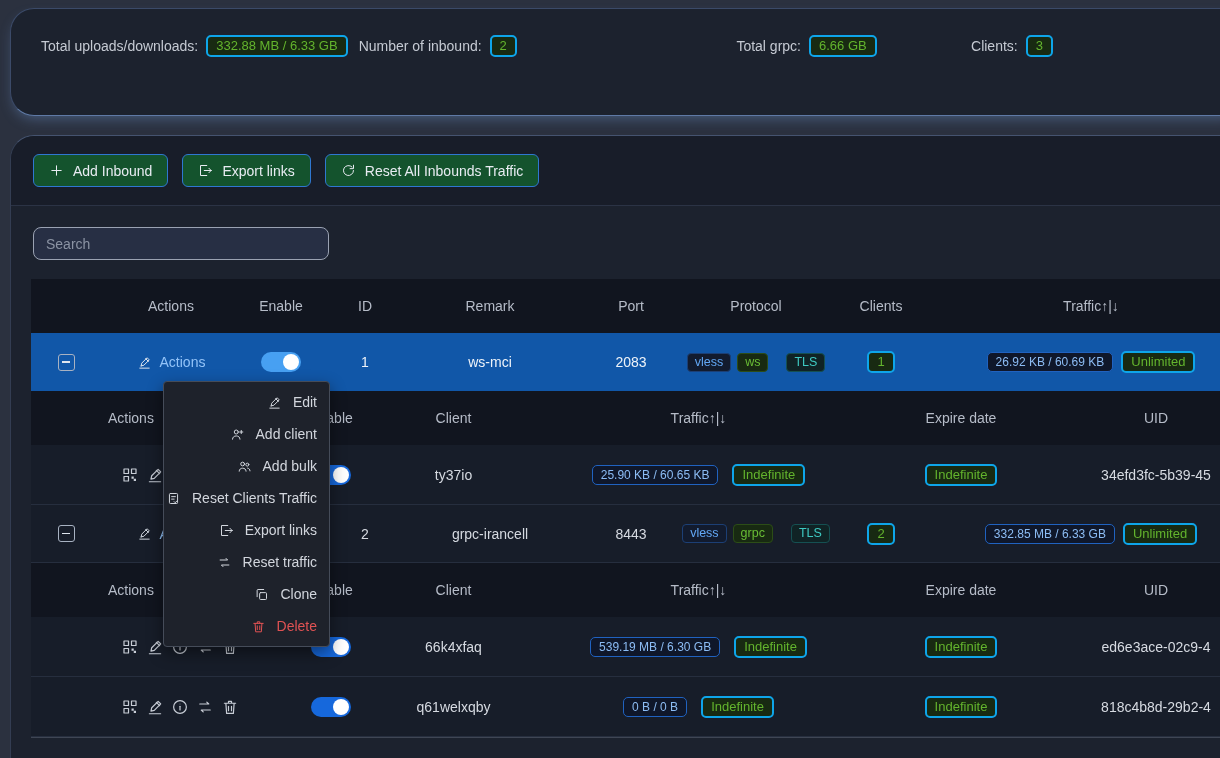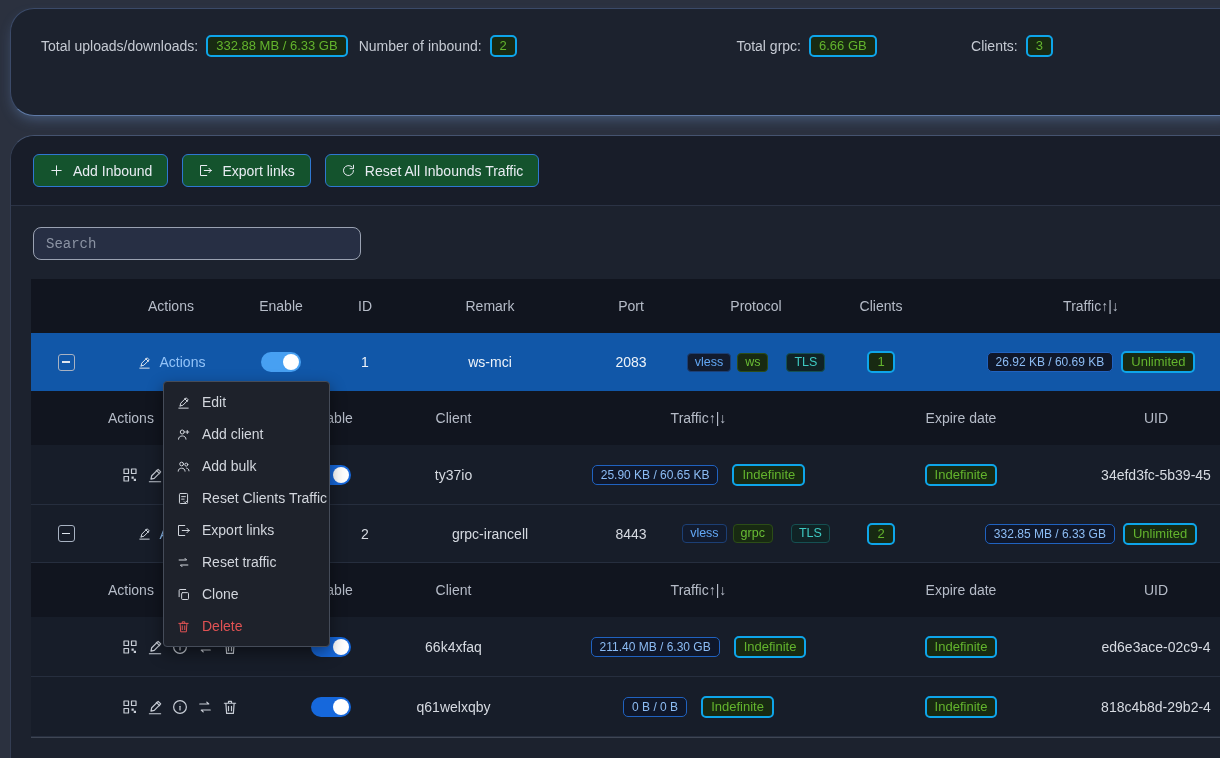--- a/index.html
+++ b/index.html
@@ -49,23 +49,23 @@
              border-bottom:1px solid #2b3345; background:#181d29; border-radius:24px 24px 0 0; }
   .btn {
     display:inline-flex; align-items:center; gap:9px; height:33px; padding:0 15px;
     background:#14532d; border:1px solid #2f77d1; border-radius:6px;
     color:#e8ecf2; font-size:14px; cursor:pointer; white-space:nowrap;
   }
   .btn .ic { width:15px; height:15px; }
 
   .search-row { padding:21px 0 0 22px; }
   .search-input {
-    width:328px; height:33px; background:#272f44; border:1px solid #9aa2b2;
+    width:296px; height:33px; background:#272f44; border:1px solid #9aa2b2;
     border-radius:8px; color:#fef9c3; font-size:14px; padding:0 12px;
-    font-family:Liberation Mono, monospace; outline:none;
+    font-family:Liberation Sans, sans-serif; outline:none;
   }
   .search-input::placeholder { color:#8b93a3; }
 
   
   .table-wrap { margin:19px 0 0 20px; width:1240px; }
   .mrow { display:grid; grid-template-columns:70px 140px 80px 88px 162px 120px 130px 120px 300px; align-items:center; }
   .srow { display:grid; grid-template-columns:65px 205px 60px 185px 305px 220px 170px; align-items:center; }
   .c { display:flex; align-items:center; justify-content:center; gap:8px; white-space:nowrap; }
   .c-left { justify-content:flex-start; }
   .mhead, .shead { height:54px; background:#11151f; color:#b6bcc8; }
@@ -109,21 +109,21 @@
   .table-bottom-line { height:1px; background:#3f4654; margin-top:0; }
 
   
   .menu {
     position:absolute; left:163px; top:381px; width:167px; z-index:100;
     background:#1e222b; border:1px solid #454c59; border-radius:4px;
     padding:4px 0; box-shadow:0 6px 16px rgba(0,0,0,.45);
   }
   .menu-item {
     height:32px; display:flex; align-items:center; gap:11px; padding:0 12px;
-    color:#d2d6dd; cursor:pointer; font-size:14px; white-space:nowrap;
+    color:#d2d6dd; cursor:pointer; font-size:14px; white-space:nowrap;justify-content:flex-end;
   }
   .menu-item .ic { width:15px; height:15px; flex:none; }
   .menu-item.danger { color:#e05253; }
 </style>
 </head>
 <body>
 
 <div class="stats-card">
   <div class="stat-col left">
     <div class="stat-line">
@@ -359,21 +359,21 @@
               <svg class="ic" viewBox="0 0 24 24">
                 <path d="M4.5 7h15M10 7V4.5h4V7M6.5 7l1 13.5h9l1-13.5M10 11v6M14 11v6"></path>
               </svg>
             </span>
         </div>
         <div class="c">
             <span class="switch"></span>
           </div>
         <div class="c">66k4xfaq</div>
         <div class="c" style="gap:14px;">
-          <span class="badge-blue">211.40 MB / 6.30 GB</span>
+          <span class="badge-blue">539.19 MB / 6.30 GB</span>
           <span class="badge-green">Indefinite</span>
         </div>
         <div class="c">
             <span class="badge-green">Indefinite</span>
           </div>
         <div class="c uid-cell">ed6e3ace-02c9-4</div>
       </div>
       <div class="srow data">
         <div class="c"></div>
         <div class="icon-strip">

